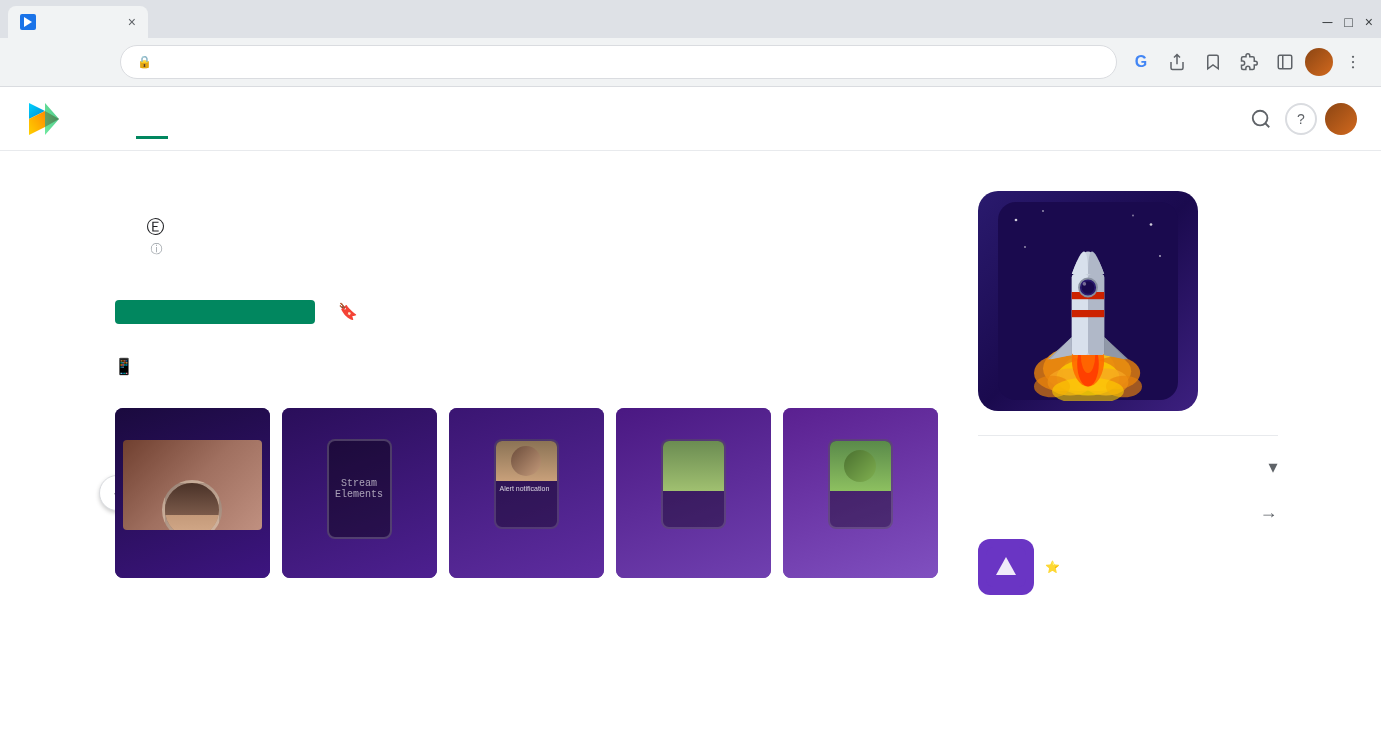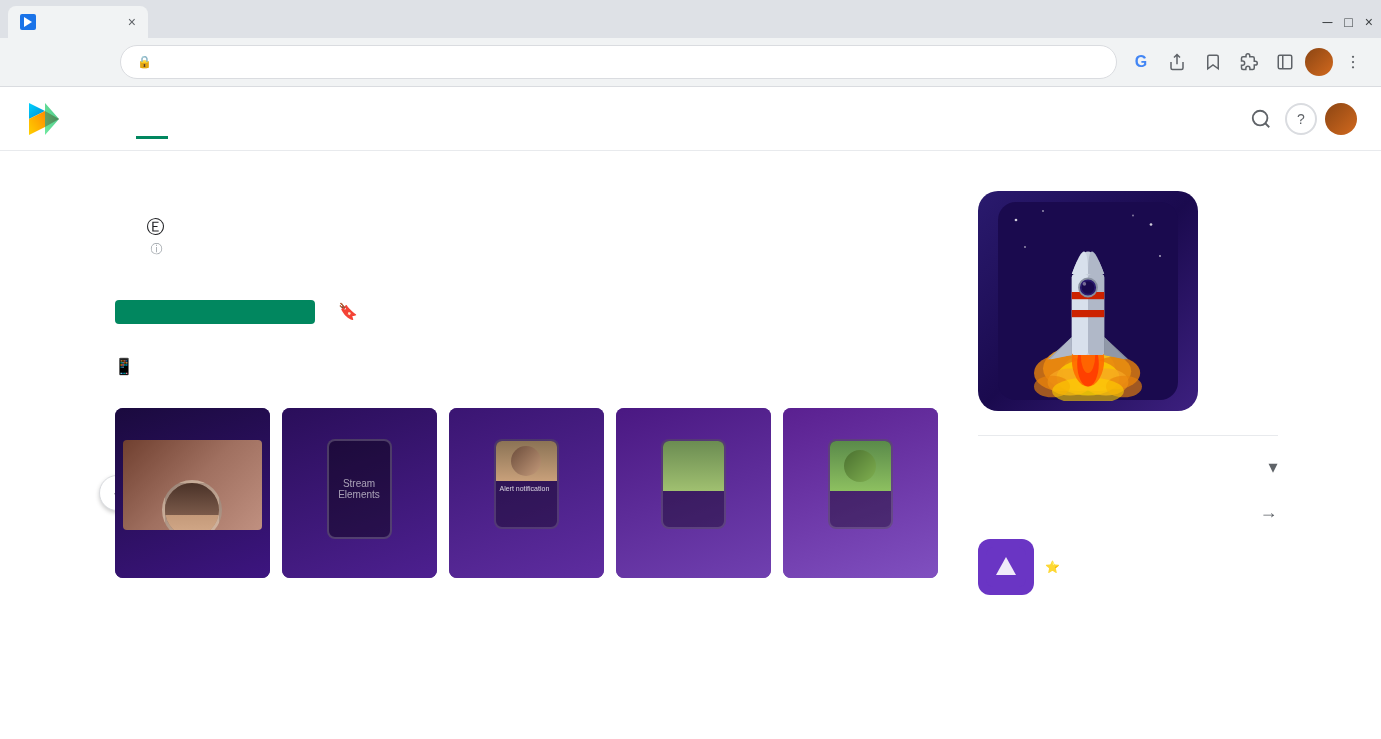--- a/index.html
+++ b/index.html
@@ -280,21 +280,21 @@
       border-radius: 8px;
       overflow: hidden;
       background: #5b2d8e;
       display: flex;
       flex-direction: column;
       align-items: center;
       justify-content: flex-start;
       padding: 12px 8px;
     }
     .screenshot-card.first { background: #3a1c72; }
-    .screenshot-card.second { background: #4a2080; }
+    .screenshot-card.second { background: #4a2080; font-family: Liberation Mono, monospace; }
     .screenshot-card.third { background: #5b2d8e; }
     .screenshot-card.fourth { background: #6935a0; }
     .screenshot-card.fifth { background: #7040b0; }
 
     .prev-btn {
       position: absolute;
       left: -16px;
       top: 50%;
       transform: translateY(-50%);
       width: 36px;

